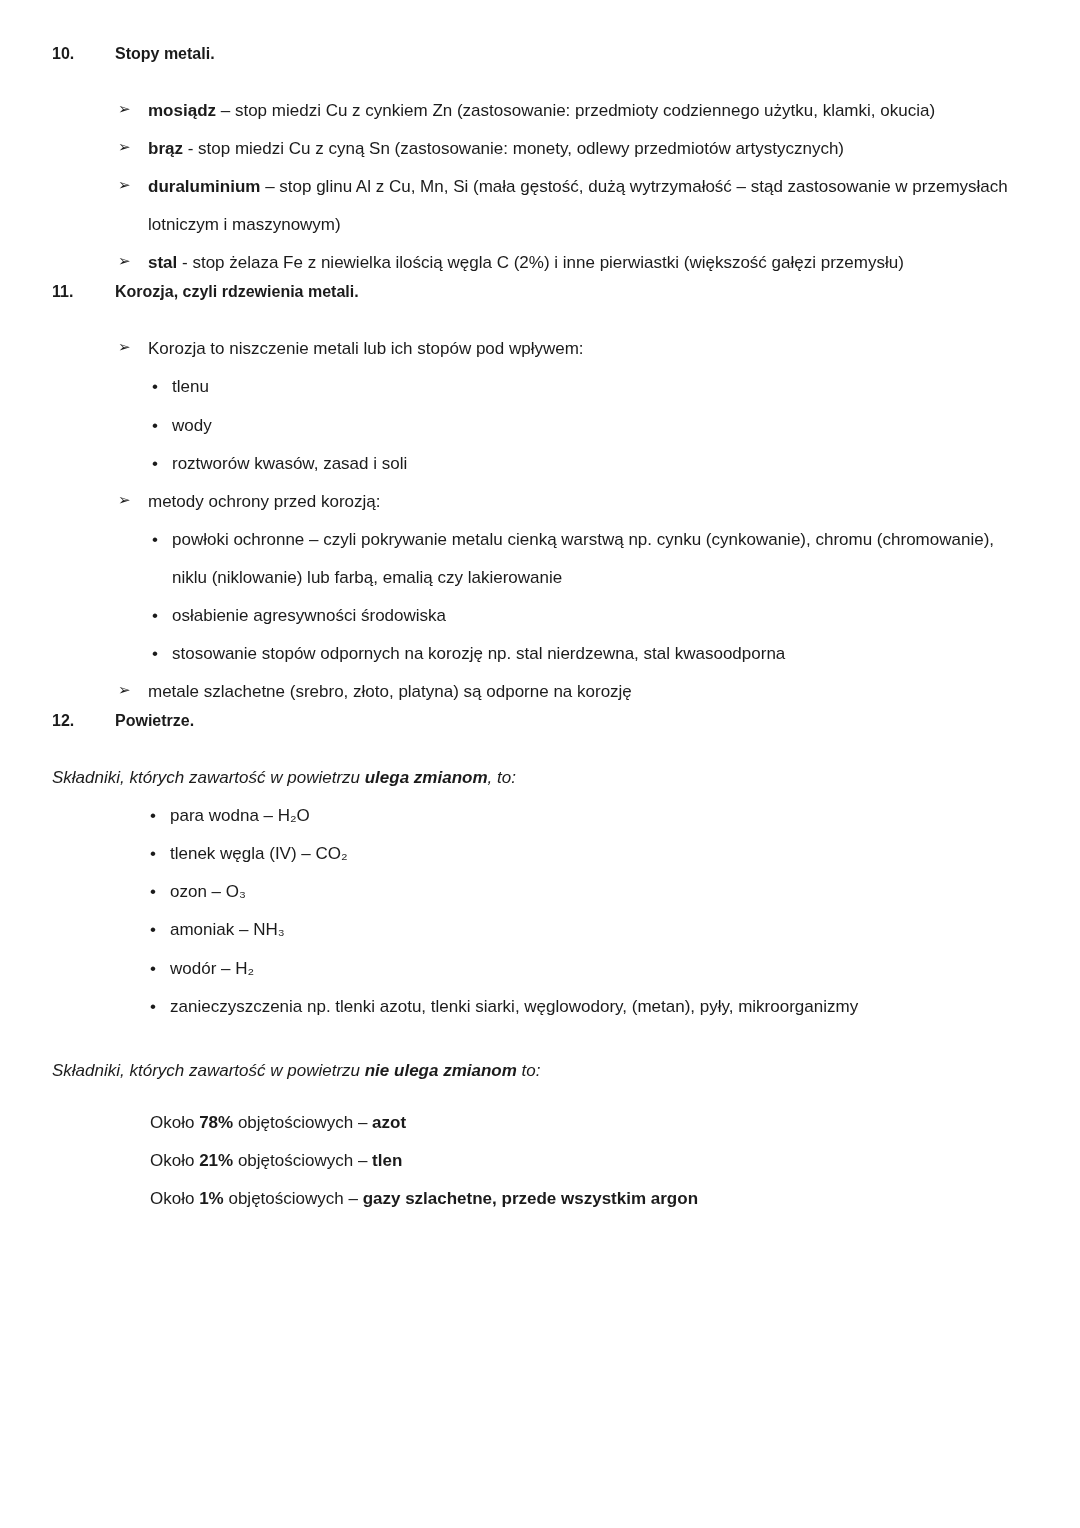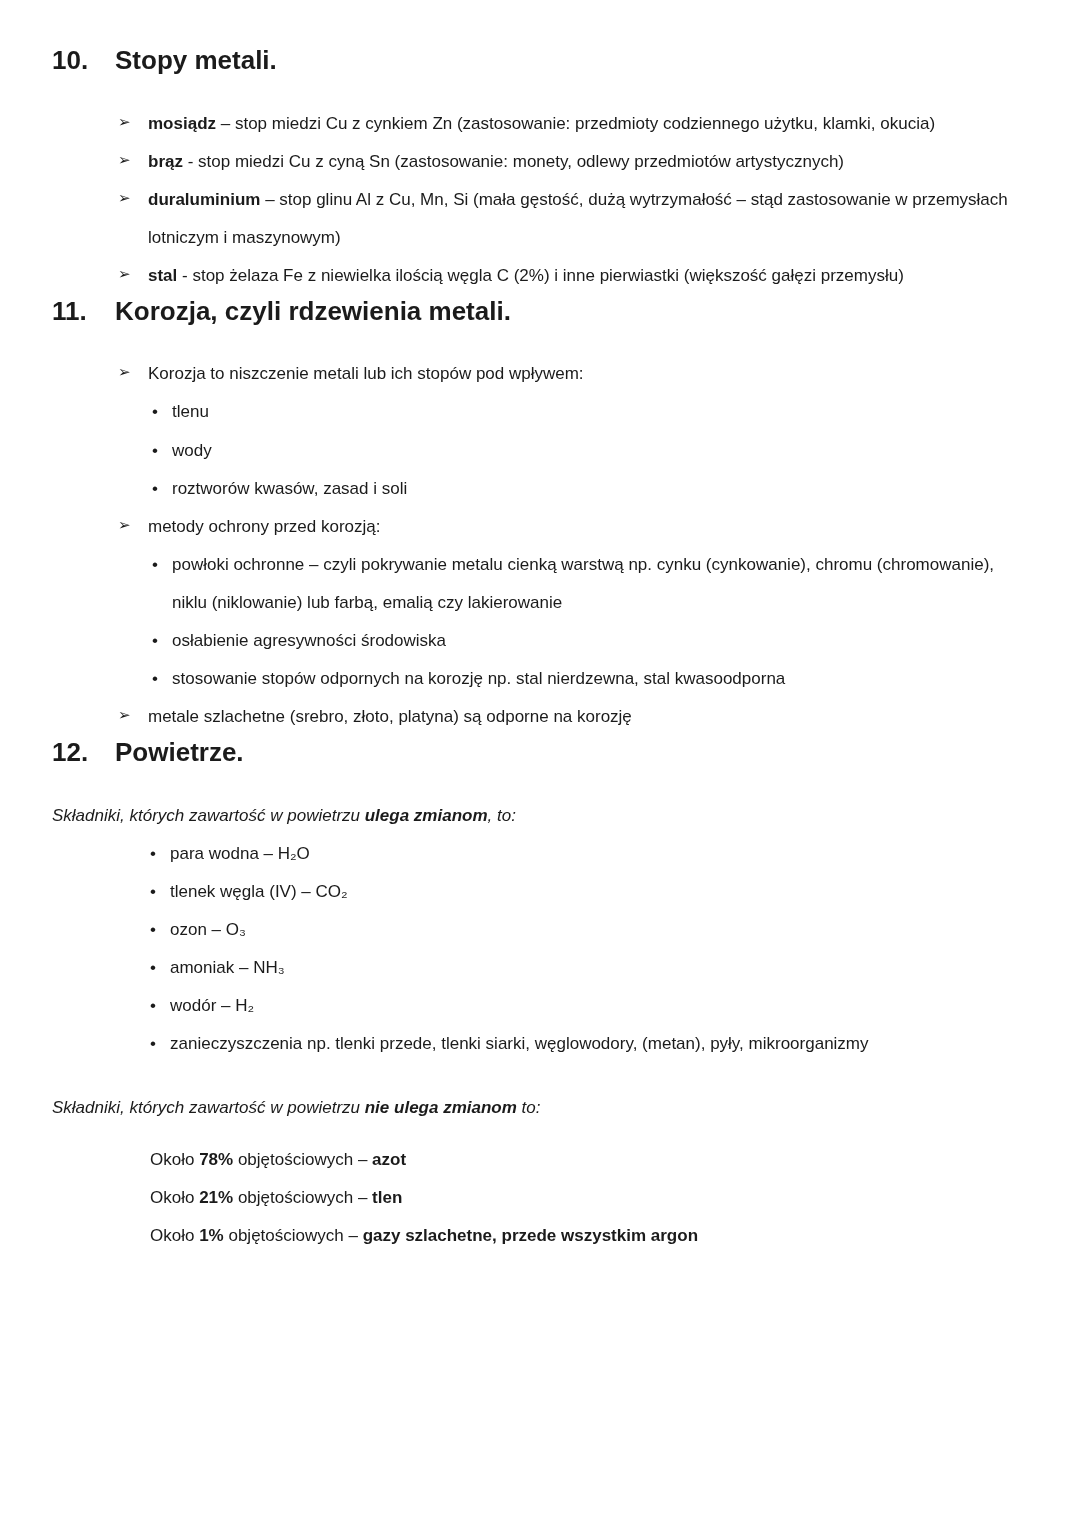--- a/index.html
+++ b/index.html
@@ -18,21 +18,21 @@
   }
   .page {
     box-sizing: border-box;
     width: 1080px;
     height: 1528px;
     padding: 44px 50px 0 52px;
   }
   .heading {
     display: flex;
     font-weight: bold;
-    font-size: 26px;
+    font-size: 16px;
     line-height: 1.25;
     margin: 0 0 28px 0;
   }
   .heading.spaced { }
   .heading .hnum { width: 63px; flex-shrink: 0; }
   .content { margin-left: 66px; }
   p.intro { margin: 0; }
   .arrow-item {
     display: flex;
     align-items: flex-start;
@@ -161,21 +161,21 @@
     <div class="bullet-item">
       <span class="marker">•</span>
       <div class="itext">amoniak – NH₃</div>
     </div>
     <div class="bullet-item">
       <span class="marker">•</span>
       <div class="itext">wodór – H₂</div>
     </div>
     <div class="bullet-item">
       <span class="marker">•</span>
-      <div class="itext">zanieczyszczenia np. tlenki przede, tlenki siarki, węglowodory, (metan), pyły, mikroorganizmy</div>
+      <div class="itext">zanieczyszczenia np. tlenki azotu, tlenki siarki, węglowodory, (metan), pyły, mikroorganizmy</div>
     </div>
   </div>
 
   <p class="flush gap-before"><span>Składniki, których zawartość w powietrzu </span><b>nie ulega zmianom</b><span> to:</span></p>
 
   <div class="const-group">
     <div class="const-item"><span>Około </span><b>78%</b><span> objętościowych – </span><b>azot</b></div>
     <div class="const-item"><span>Około </span><b>21%</b><span> objętościowych – </span><b>tlen</b></div>
     <div class="const-item"><span>Około </span><b>1%</b><span> objętościowych – </span><b>gazy szlachetne, przede wszystkim argon</b></div>
   </div>

